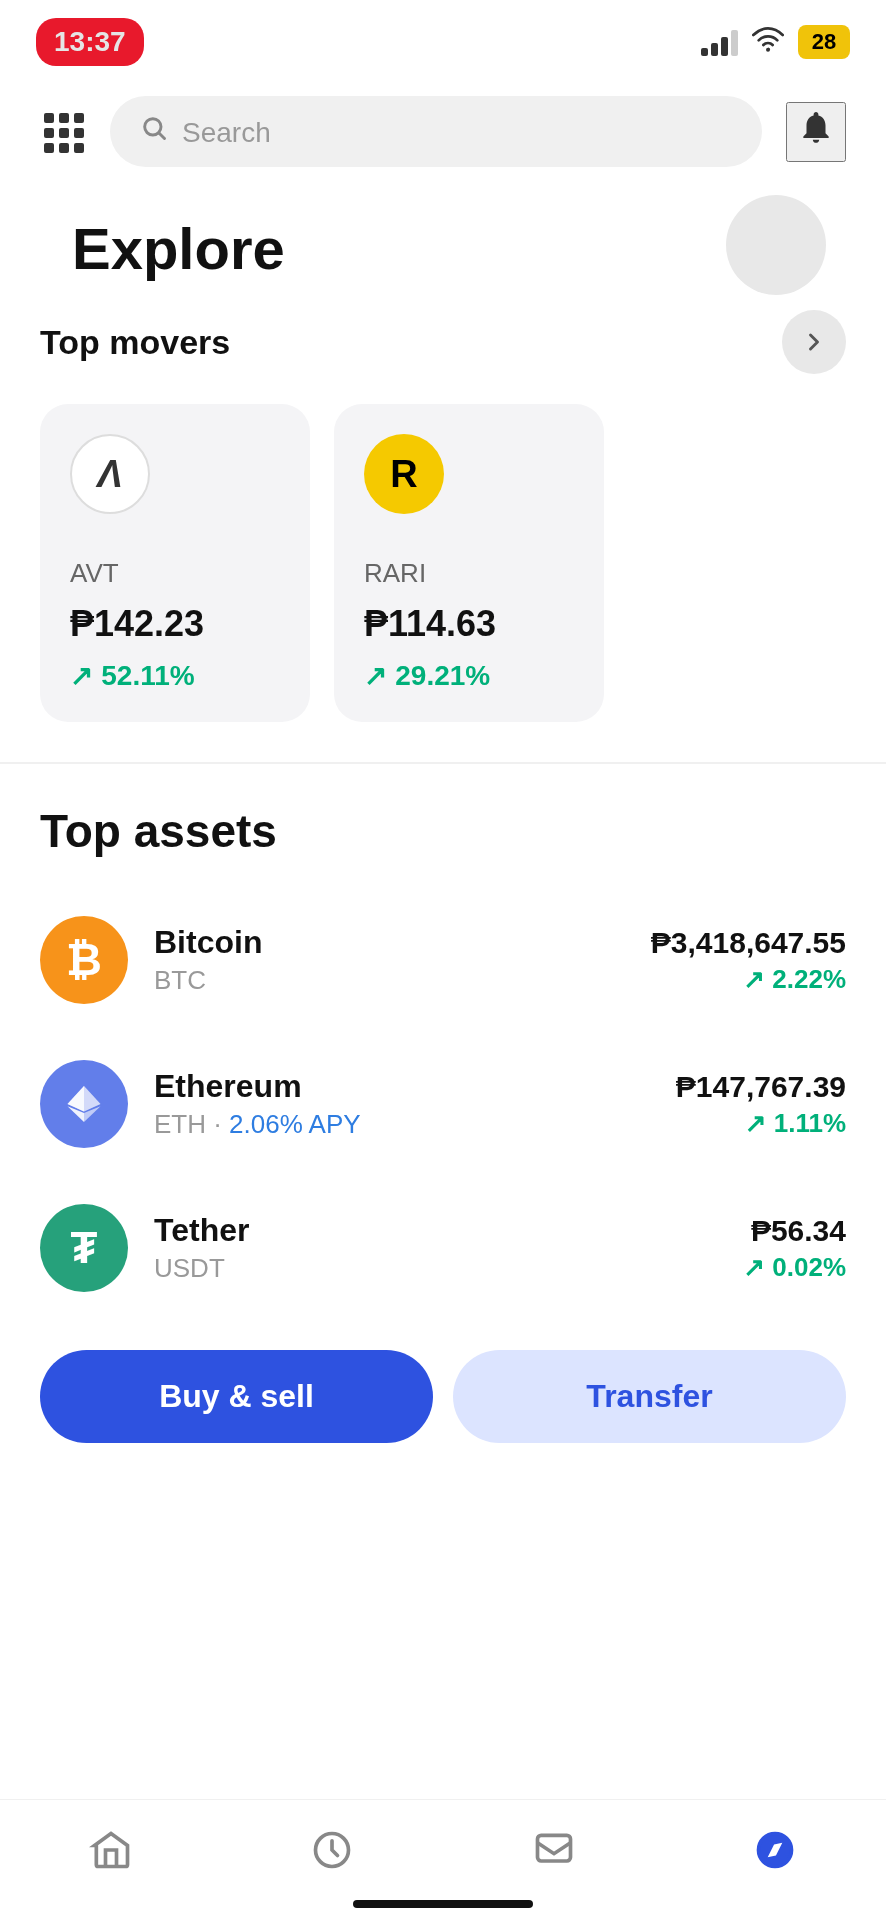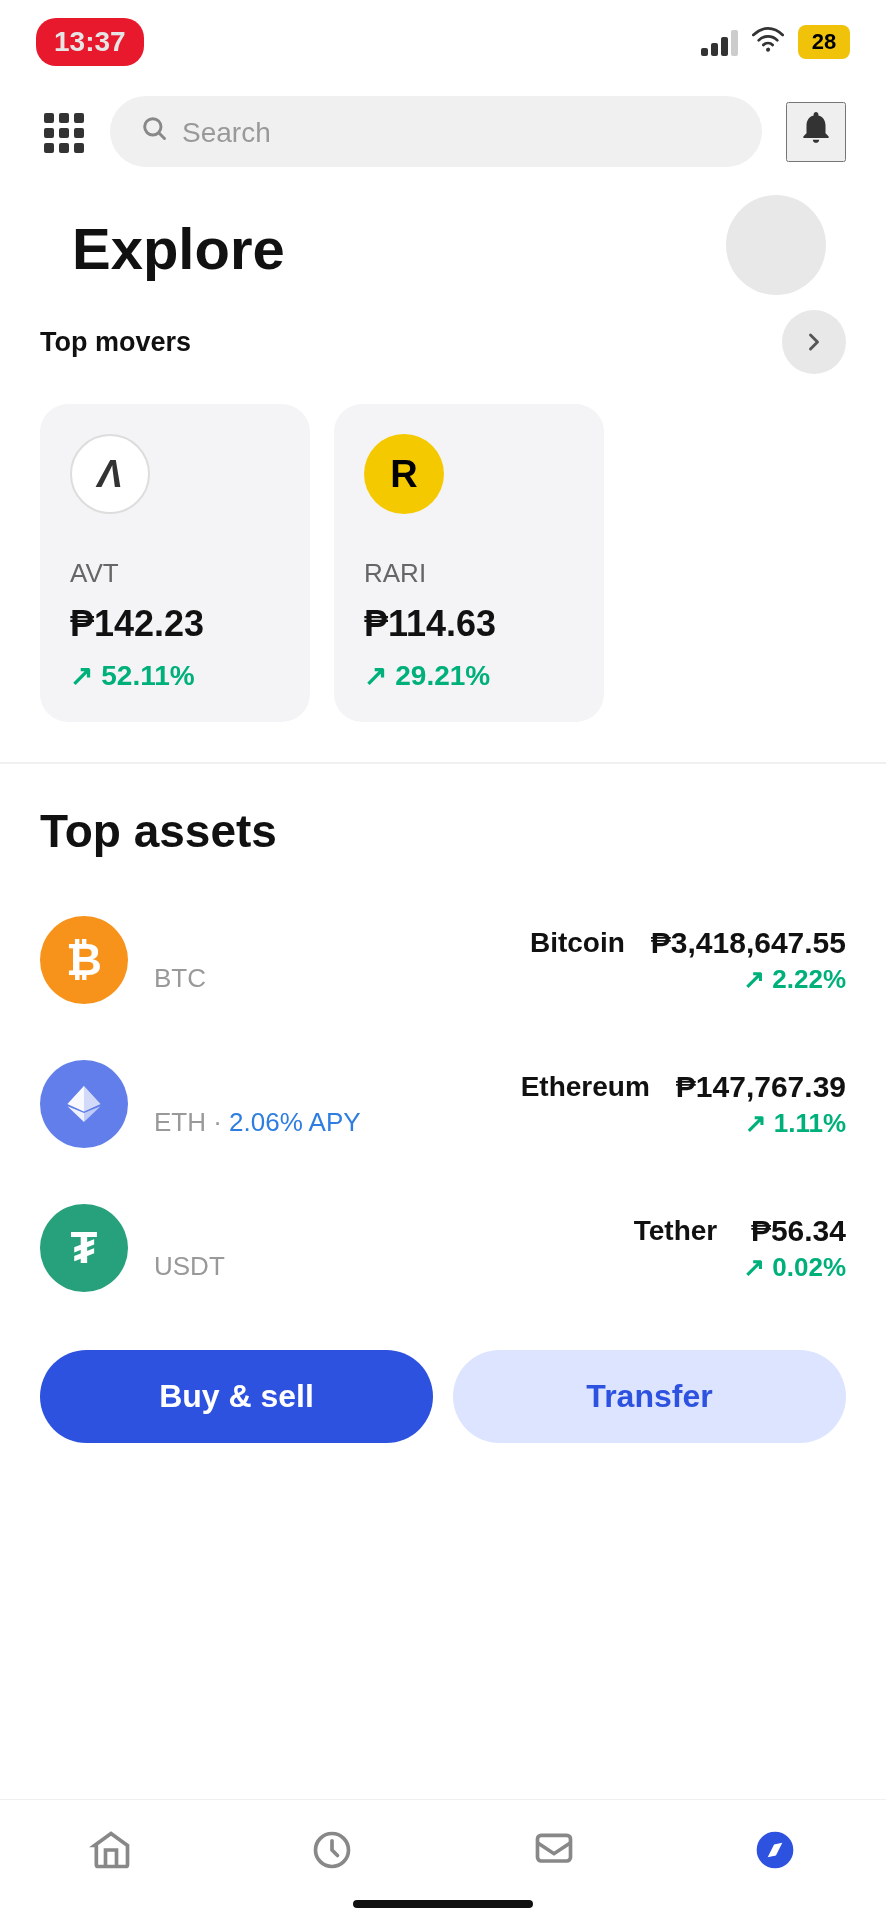--- a/index.html
+++ b/index.html
@@ -146,21 +146,21 @@
     }
 
     
     .section-header {
       display: flex;
       justify-content: space-between;
       align-items: center;
       padding: 28px 40px 20px 40px;
     }
     .section-title {
-      font-size: 27px;
+      font-size: 34px;
       font-weight: 700;
       color: #111;
     }
     .see-all-btn {
       width: 64px;
       height: 64px;
       border-radius: 50%;
       background: #e8e8e8;
       display: flex;
       align-items: center;
@@ -263,24 +263,23 @@
       font-weight: 700;
       flex-shrink: 0;
     }
     .asset-logo.btc { background: #f7931a; color: #fff; }
     .asset-logo.eth { background: #627eea; color: #fff; }
     .asset-logo.usdt { background: #26a17b; color: #fff; }
     .asset-info {
       flex: 1;
     }
     .asset-name {
-      font-size: 28px;
+      font-size: 32px;
       font-weight: 700;
       color: #111;
-      text-align: right;
     }
     .asset-ticker {
       font-size: 26px;
       color: #999;
       margin-top: 4px;
     }
     .asset-ticker .apy {
       color: #2e7de1;
       font-weight: 500;
     }

